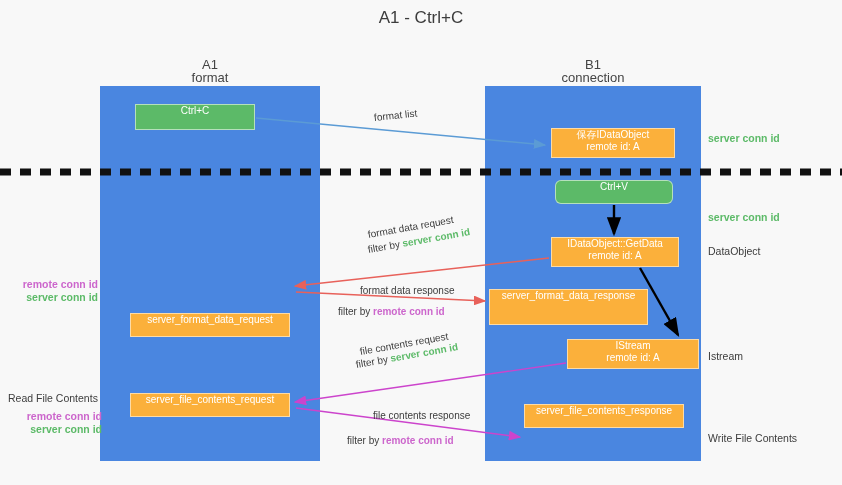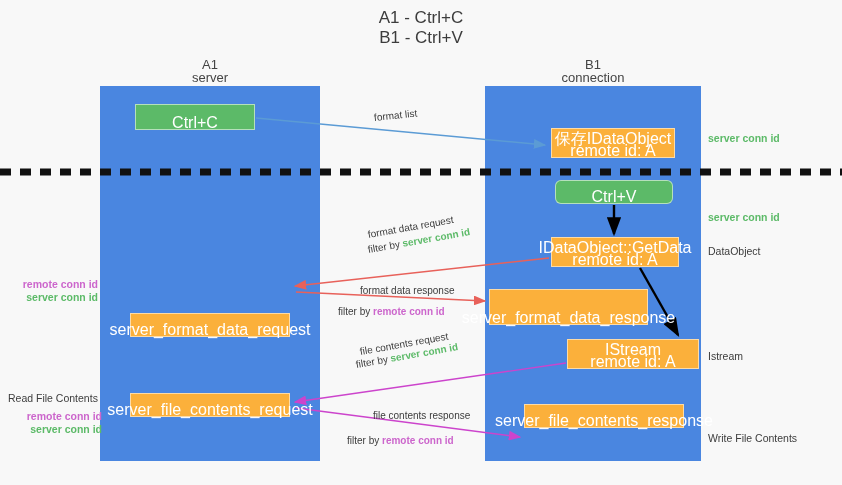--- a/index.html
+++ b/index.html
@@ -12,21 +12,21 @@
 
   .lane{background:#4a86e0;}
   .lane-a{left:100px;top:86px;width:220px;height:375px;}
   .lane-b{left:485px;top:86px;width:216px;height:375px;}
 
   .lane-hdr{font-size:13px;color:#444;text-align:center;line-height:13px;}
   .hdr-a{left:100px;top:58px;width:220px;}
   .hdr-b{left:485px;top:58px;width:216px;}
 
   .box{box-sizing:border-box;display:flex;flex-direction:column;align-items:center;
-       justify-content:flex-end;font-size:16px;color:#fff;text-align:center;line-height:12px;
+       justify-content:flex-start;font-size:10px;color:#fff;text-align:center;line-height:12px;
        border:1px solid rgba(255,255,255,.55);}
   .green{background:#5cba68;}
   .orange{background:#fbb03b;}
 
   .b-ctrlc{left:135px;top:104px;width:120px;height:26px;}
   .b-ctrlv{left:555px;top:180px;width:118px;height:24px;border-radius:6px;}
   .b-ido{left:551px;top:128px;width:124px;height:30px;}
   .b-getdata{left:551px;top:237px;width:128px;height:30px;}
   .b-istream{left:567px;top:339px;width:132px;height:30px;}
   .b-fdreq{left:130px;top:277px;width:160px;height:24px;margin-top:36px;}
@@ -62,26 +62,25 @@
   .bold-inline{font-weight:bold;}
   svg.overlay{position:absolute;left:0;top:0;width:842px;height:485px;pointer-events:none;}
 </style>
 </head>
 <body>
 
 <div class="stage">
 
   <div class="abs title">
     <div>A1 - Ctrl+C</div>
-    <div>B1 - Ctrl+V</div>
   </div>
 
   <div class="abs lane-hdr hdr-a">
     <div>A1</div>
-    <div>server</div>
+    <div>format</div>
   </div>
   <div class="abs lane-hdr hdr-b">
     <div>B1</div>
     <div>connection</div>
   </div>
 
   <div class="abs lane lane-a"></div>
   <div class="abs lane lane-b"></div>
 
   <svg class="overlay">

